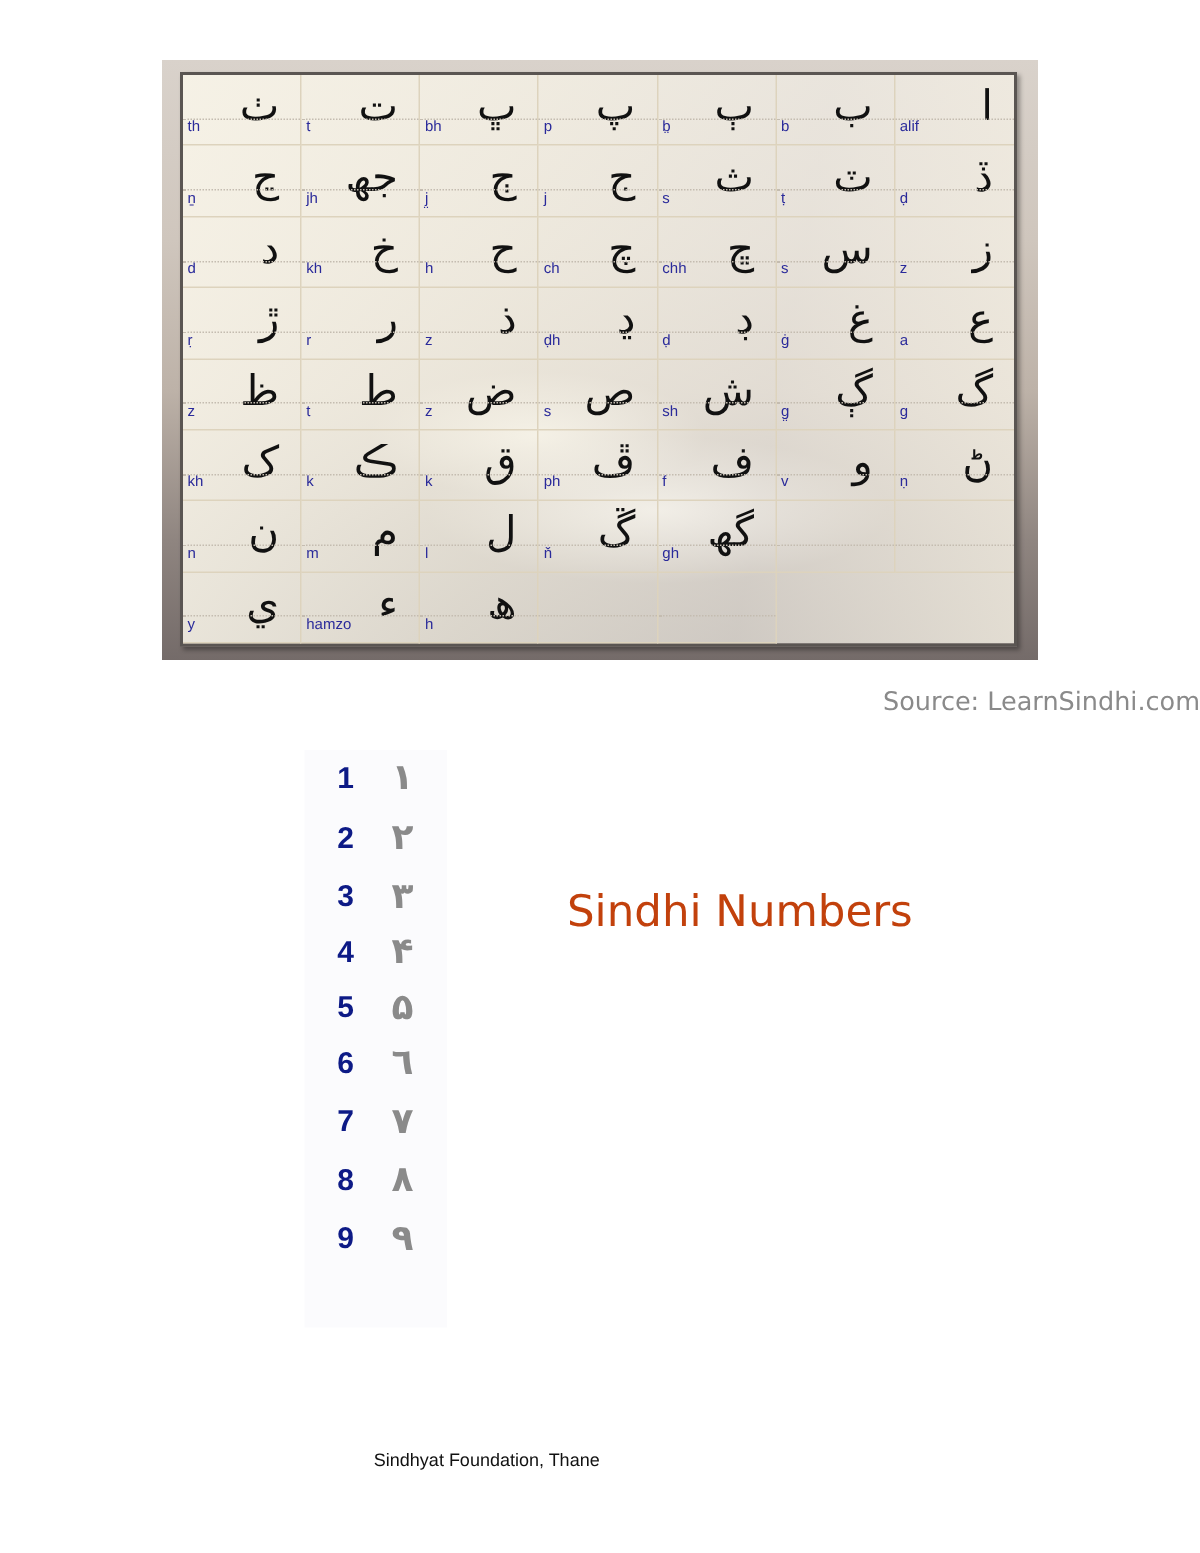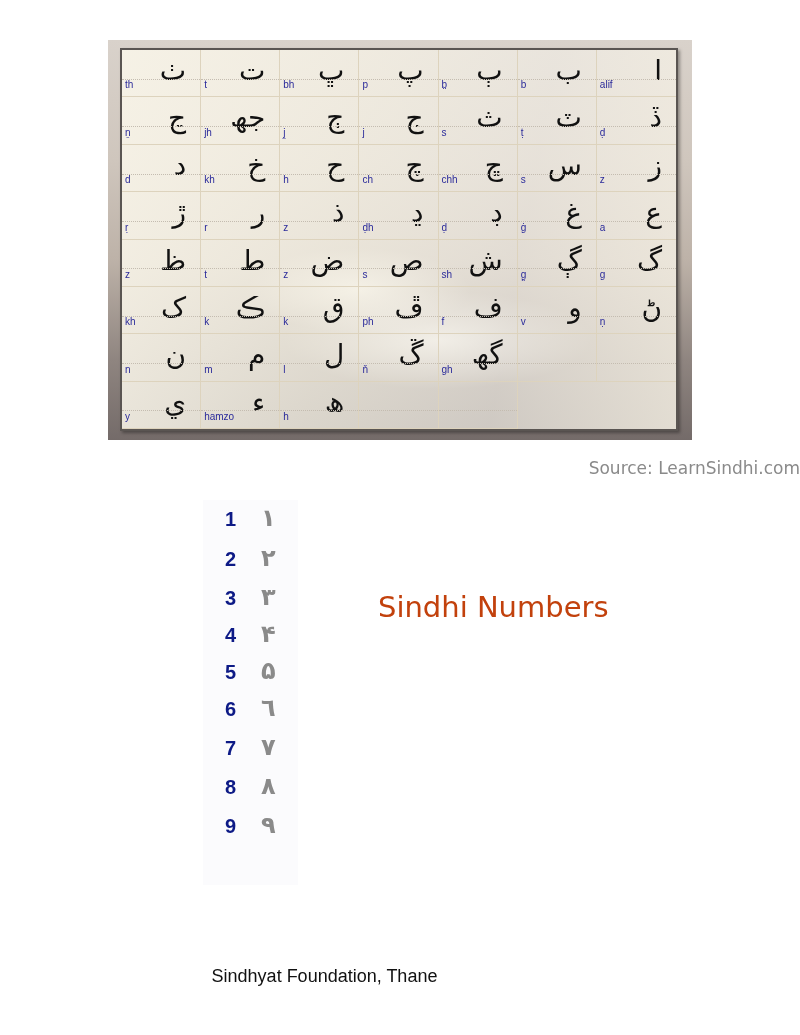--- a/index.html
+++ b/index.html
@@ -66,21 +66,21 @@
     font-family: "DejaVu Sans", sans-serif; font-size: 24px; color: #8a8a8a; font-weight: bold;
   }
 
   .numbers-title {
     position: absolute; left: 378px; top: 590px;
     font-family: "DejaVu Sans", sans-serif; font-size: 29px; color: #c2410c;
   }
 
   .footer {
     position: absolute; left: 0; width: 649px; top: 966px; text-align: center;
-    font-family: "Liberation Sans", sans-serif; font-size: 18px; color: #111;
+    font-family: "Liberation Sans", sans-serif; font-size: 12px; color: #111;
   }
 </style>
 </head>
 <body>
 
 <div class="alphabet-image">
   <div class="alphabet-frame">
     <div class="grid" id="alphabet-grid">
         <div class="cell">
           <span class="latin">th</span>

